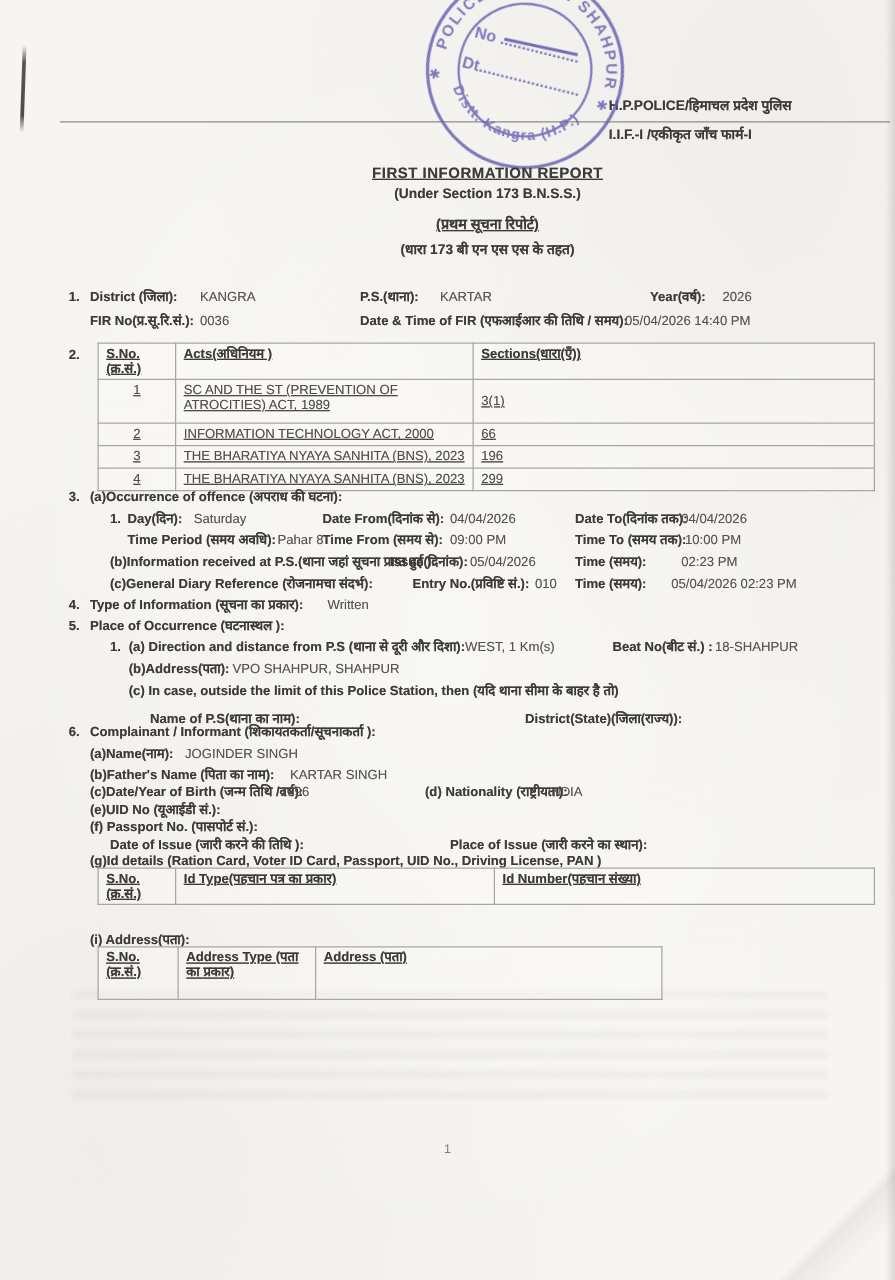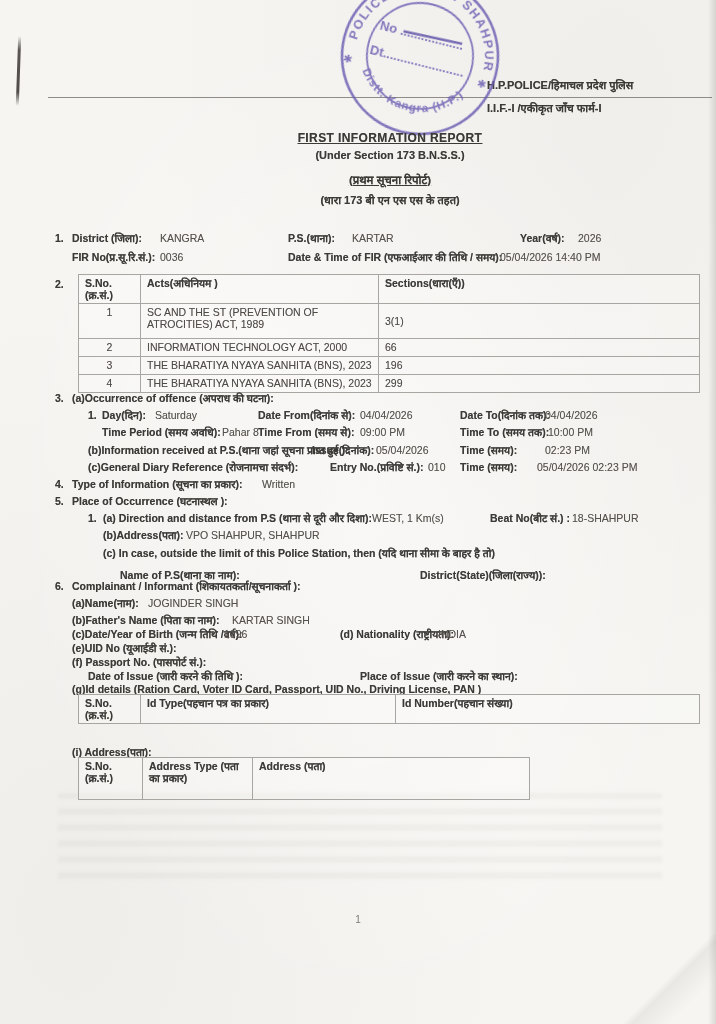--- a/index.html
+++ b/index.html
@@ -20,21 +20,21 @@
     pointer-events:none;
   }
   .ln{position:absolute;left:0;top:0;width:716px;height:15px;font-size:10.5px;line-height:13px;padding-left:32px;}
   .ln span{position:absolute;white-space:nowrap;top:0;}
   .b{font-weight:bold;color:#3c3a37;text-shadow:0 0 .4px rgba(60,58,55,.55);}
   .v{font-weight:normal;color:#56524d;text-shadow:0 0 .3px rgba(86,82,77,.4);}
   .center{width:716px;text-align:center;left:0;}
   .u{text-decoration:underline;}
   .hrule{position:absolute;left:48px;top:97px;width:664px;height:1px;background:#8f8c88;}
   .tbl{position:absolute;border-collapse:collapse;table-layout:fixed;font-size:10.5px;line-height:12px;background:rgba(255,255,255,0.25);}
-  .tbl td{border:1px solid #a9a6a2;padding:2px 6px;vertical-align:top;text-align:left;}
+  .tbl td{border:1px solid #a9a6a2;padding:2px 6px;vertical-align:top;text-align:left;text-decoration:underline;}
   .tbl .hd{font-weight:bold;color:#3c3a37;text-shadow:0 0 .4px rgba(60,58,55,.5);}
   .tbl .cell{font-weight:normal;color:#504c48;text-shadow:0 0 .3px rgba(80,76,72,.4);}
   .tbl .c{text-align:center;}
   .stamp{position:absolute;left:334px;top:-30px;width:172px;height:172px;
     transform:rotate(14deg);opacity:.82;filter:blur(.3px);}
   .scratch{position:absolute;left:17px;top:36px;width:3px;height:70px;
     background:linear-gradient(to bottom, rgba(70,66,62,0), rgba(62,58,54,.85) 20%, rgba(62,58,54,.9) 80%, rgba(70,66,62,0));
     transform:rotate(2deg);border-radius:2px;}
   .ghost{position:absolute;left:58px;top:793px;width:604px;height:86px;
     background:repeating-linear-gradient(0deg, rgba(130,118,104,0.055) 0 7px, transparent 7px 16px);

